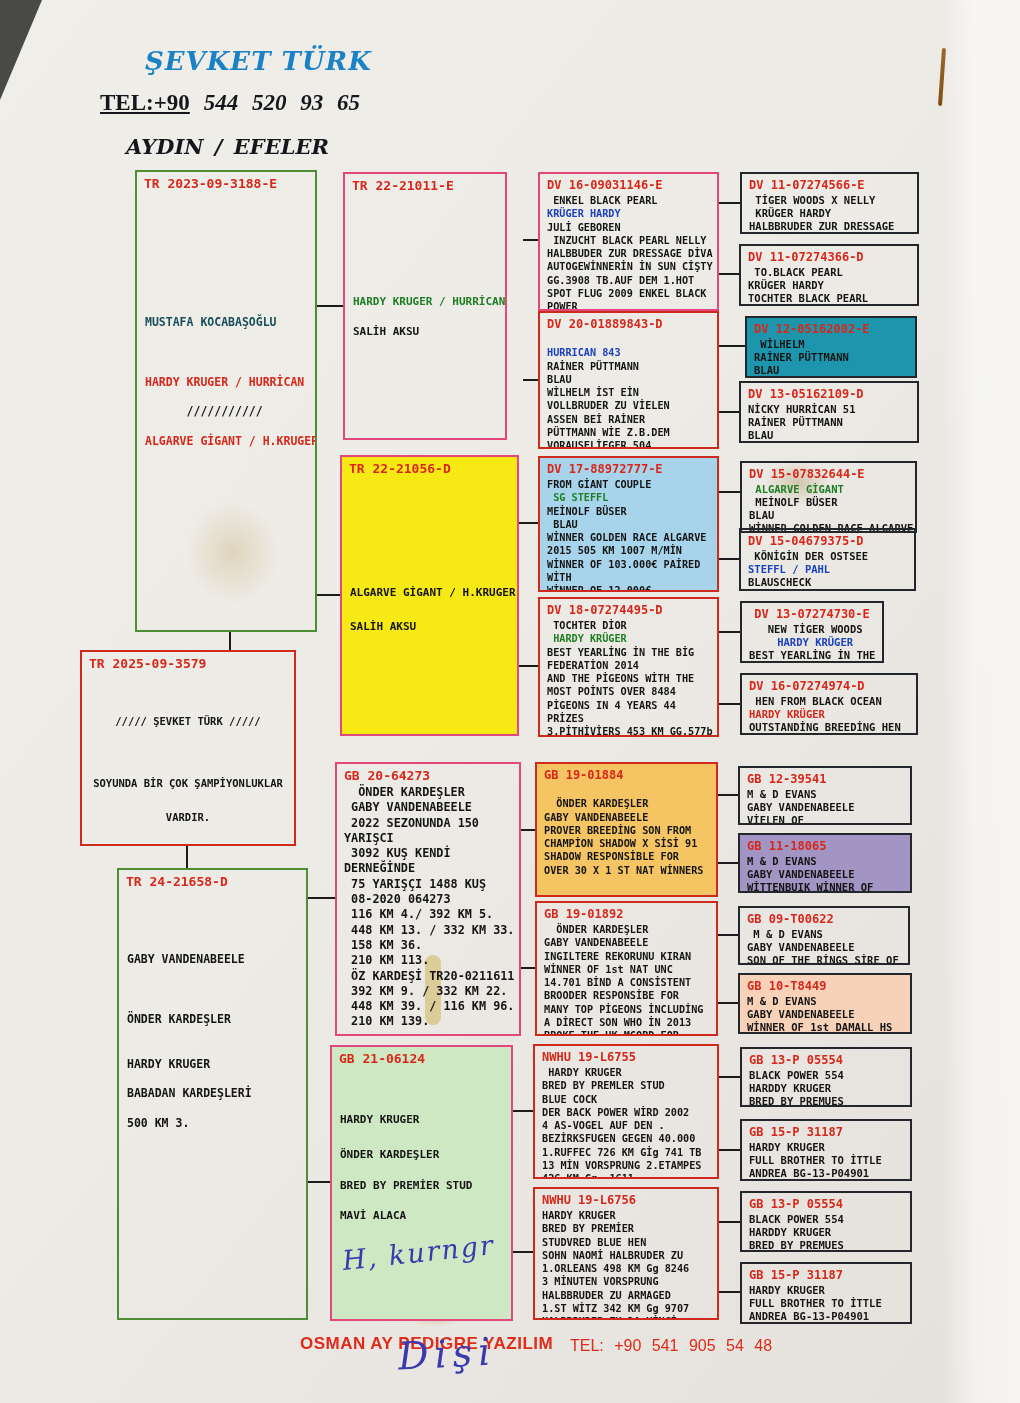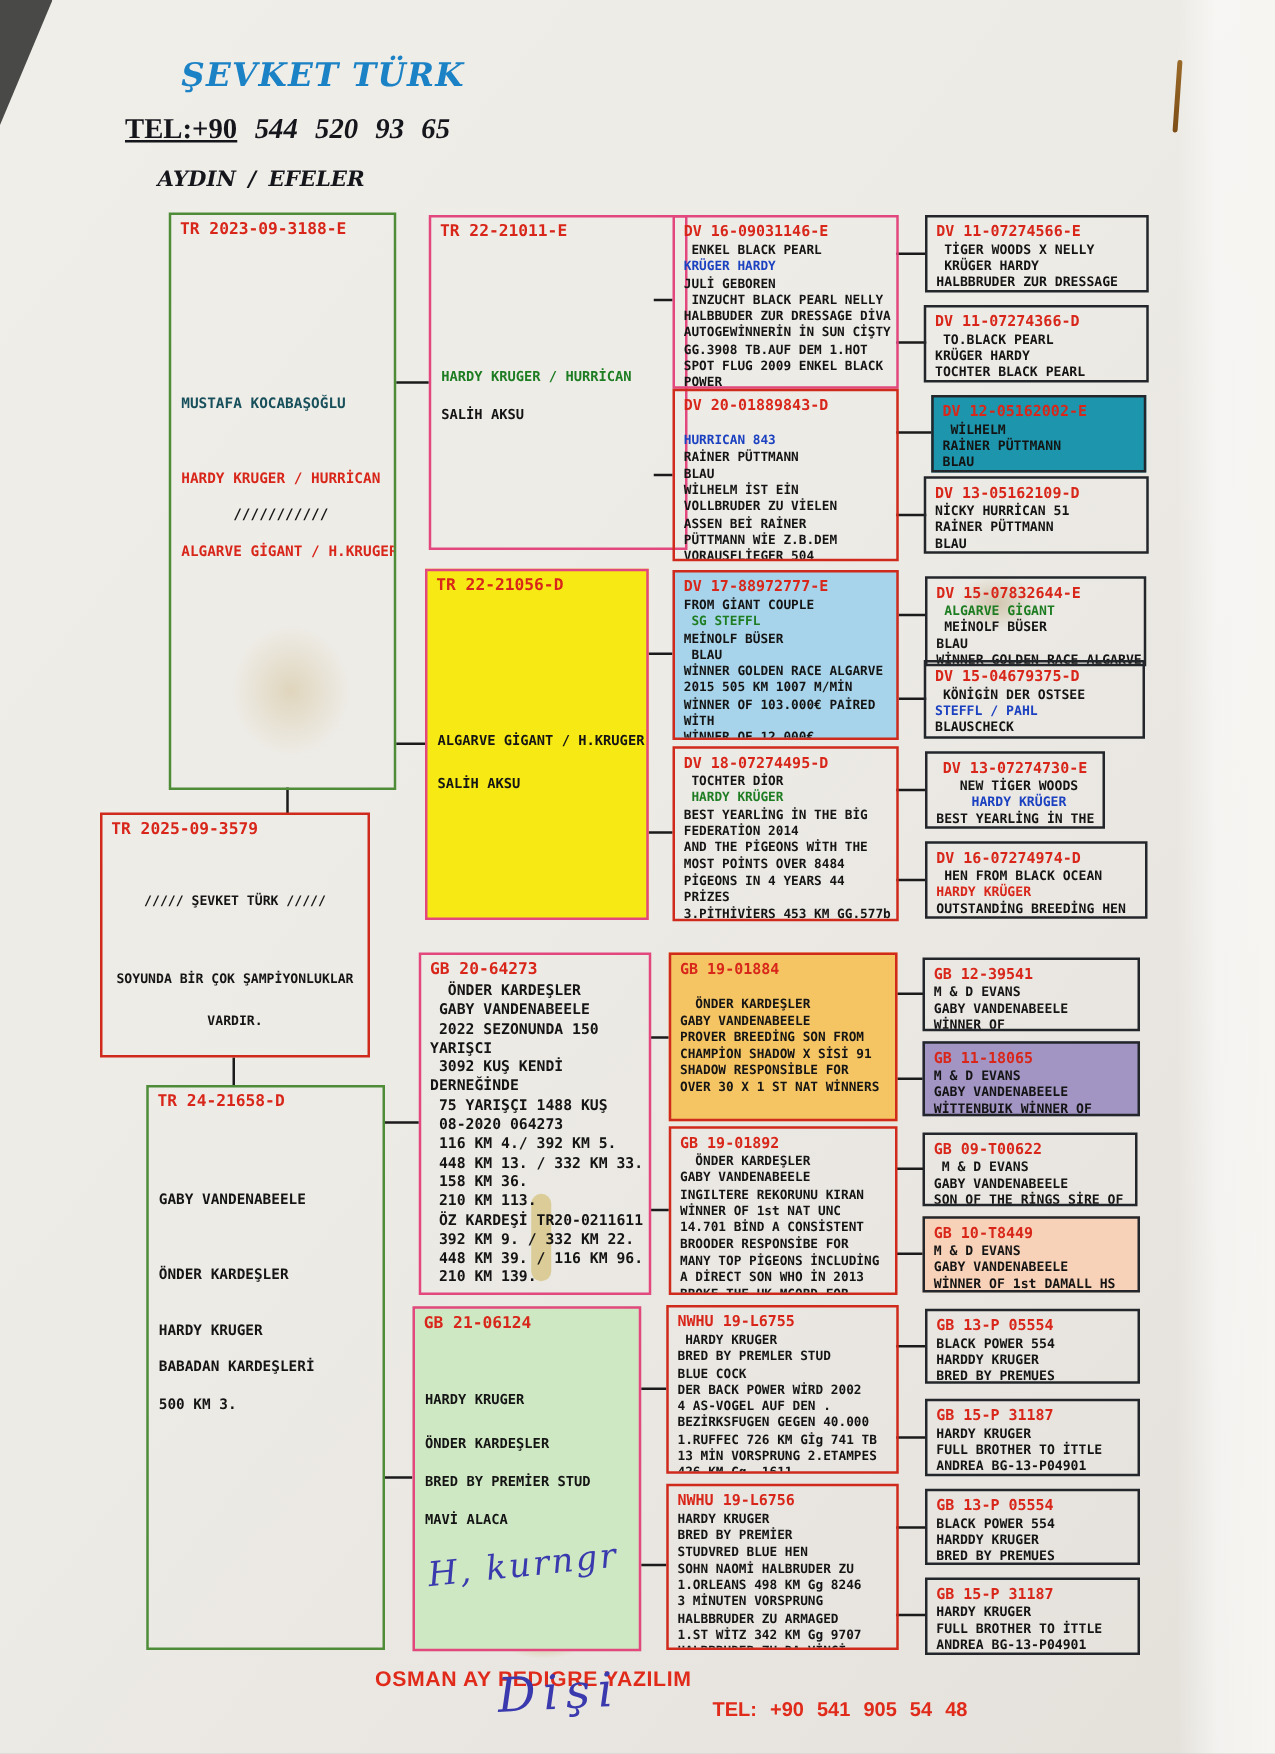--- a/index.html
+++ b/index.html
@@ -16,21 +16,21 @@
   
   .hdr-brand{position:absolute;left:145px;top:46px;font-family:"DejaVu Serif",serif;
         font-style:italic;font-weight:bold;font-size:26px;color:#1b82c5;letter-spacing:1px;text-align:center;}
   .hdr-tel{position:absolute;left:100px;top:90px;font-family:"Liberation Serif",serif;
         font-weight:bold;font-size:23px;color:#15151c;}
   .hdr-tel .pfx{text-decoration:underline;}
   .hdr-tel .num{font-style:italic;margin-left:14px;word-spacing:8px;}
   .hdr-title{position:absolute;left:375px;top:94px;font-family:"Liberation Sans",sans-serif;
         font-weight:bold;font-size:22px;color:#151515;letter-spacing:.5px;}
   .hdr-loc{position:absolute;left:126px;top:134px;font-family:"DejaVu Serif",serif;
-        font-style:italic;font-weight:bold;font-size:17px;color:#15151c;word-spacing:4px;}
+        font-style:italic;font-weight:bold;font-size:21px;color:#15151c;word-spacing:4px;}
   
   .box{position:absolute;box-sizing:border-box;padding:4px 7px 0;overflow:hidden;}
   .bt{font-weight:bold;color:#d8271a;white-space:pre;margin-bottom:2px;}
   .bl{font-weight:bold;color:#141414;white-space:pre;}
   .abs{position:absolute;left:8px;right:2px;}
   .ctr .bl{left:0;right:0;text-align:center;}
   .f1 .bt{font-size:13px;}  .f1 .bl{font-size:11.5px;line-height:15px;}
   .f2 .bt{font-size:13px;}  .f2 .bl{font-size:11px;line-height:15px;}
   .f2g .bt{font-size:13px;} .f2g .bl{font-size:11.8px;line-height:15.3px;}
   .f3 .bt{font-size:12px;}  .f3 .bl{font-size:10.2px;line-height:13.3px;}
@@ -40,21 +40,21 @@
   .c-k{color:#141414;} .c-red{color:#d8271a;} .c-blue{color:#1b41c0;}
   .c-green{color:#1e7d23;} .c-slate{color:#174f5b;}
   .wire{position:absolute;background:#1b1b1b;}
   .hand{position:absolute;font-family:"DejaVu Serif",serif;font-style:italic;color:#3a3aae;}
   .hand-sign{left:10px;top:190px;font-size:27px;transform:rotate(-6deg);letter-spacing:2px;}
   .hand-sex{left:398px;top:1332px;font-size:38px;transform:rotate(-3deg);letter-spacing:6px;}
   
   .ftr-soft{position:absolute;left:300px;top:1334px;font-family:"Liberation Sans",sans-serif;
         font-weight:bold;font-size:17px;color:#e02a1a;letter-spacing:.5px;}
   .ftr-tel{position:absolute;left:570px;top:1337px;font-family:"Liberation Sans",sans-serif;
-        font-weight:bold;font-size:16px;color:#e02a1a;word-spacing:6px;margin-top:23px;}
+        font-weight:normal;font-size:16px;color:#e02a1a;word-spacing:6px;}
 </style>
 </head>
 <body>
 
 <div class="page">
   <div class="corner-wedge"></div>
   <div class="edge-strip"></div>
   <div class="pen-mark"></div>
 
   <div class="stain" style="left:185px;top:500px;width:95px;height:105px;background:radial-gradient(closest-side,rgba(206,186,138,.45),rgba(206,186,138,0));"></div>
@@ -116,21 +116,21 @@
         <div class="bl c-k abs" style="top: 158px; font-size: 10.5px;">VARDIR.</div>
       </div>
       <div class="box b-green f1" style="left: 117px; top: 868px; width: 191px; height: 452px;">
         <div class="bt">TR 24-21658-D</div>
         <div class="bl c-k abs" style="top: 82px;">GABY VANDENABEELE</div>
         <div class="bl c-k abs" style="top: 142px;">ÖNDER KARDEŞLER</div>
         <div class="bl c-k abs" style="top: 187px;">HARDY KRUGER</div>
         <div class="bl c-k abs" style="top: 216px;">BABADAN KARDEŞLERİ</div>
         <div class="bl c-k abs" style="top: 246px;">500 KM 3.</div>
       </div>
-      <div class="box b-pink f2" style="left: 343px; top: 172px; width: 207px; height: 268px;">
+      <div class="box b-pink f2" style="left: 343px; top: 172px; width: 164px; height: 268px;">
         <div class="bt">TR 22-21011-E</div>
         <div class="bl c-green abs" style="top: 120px;">HARDY KRUGER / HURRİCAN</div>
         <div class="bl c-k abs" style="top: 150px;">SALİH AKSU</div>
       </div>
       <div class="box b-pink f2" style="left: 340px; top: 455px; width: 179px; height: 281px; background: rgb(247, 233, 20);">
         <div class="bt">TR 22-21056-D</div>
         <div class="bl c-k abs" style="top: 128px;">ALGARVE GİGANT / H.KRUGER</div>
         <div class="bl c-k abs" style="top: 162px;">SALİH AKSU</div>
       </div>
       <div class="box b-pink f2g" style="left: 335px; top: 762px; width: 186px; height: 274px;">
@@ -307,21 +307,21 @@
         <div class="bt">DV 16-07274974-D</div>
         <div class="bl c-k"> HEN FROM BLACK OCEAN</div>
         <div class="bl c-red">HARDY KRÜGER</div>
         <div class="bl c-k">OUTSTANDİNG BREEDİNG HEN</div>
         <div class="bl c-k">MOTHER TO BLACK KİNG</div>
       </div>
       <div class="box b-blk f4" style="left: 738px; top: 766px; width: 174px; height: 59px;">
         <div class="bt">GB 12-39541</div>
         <div class="bl c-k">M &amp; D EVANS</div>
         <div class="bl c-k">GABY VANDENABEELE</div>
-        <div class="bl c-k">WİNNER OF</div>
+        <div class="bl c-k">VİELEN OF</div>
       </div>
       <div class="box b-blk f4" style="left: 738px; top: 833px; width: 174px; height: 60px; background: rgb(162, 149, 196);">
         <div class="bt">GB 11-18065</div>
         <div class="bl c-k">M &amp; D EVANS</div>
         <div class="bl c-k">GABY VANDENABEELE</div>
         <div class="bl c-k">WİTTENBUIK WİNNER OF</div>
       </div>
       <div class="box b-blk f4" style="left: 738px; top: 906px; width: 172px; height: 59px;">
         <div class="bt">GB 09-T00622</div>
         <div class="bl c-k"> M &amp; D EVANS</div>

